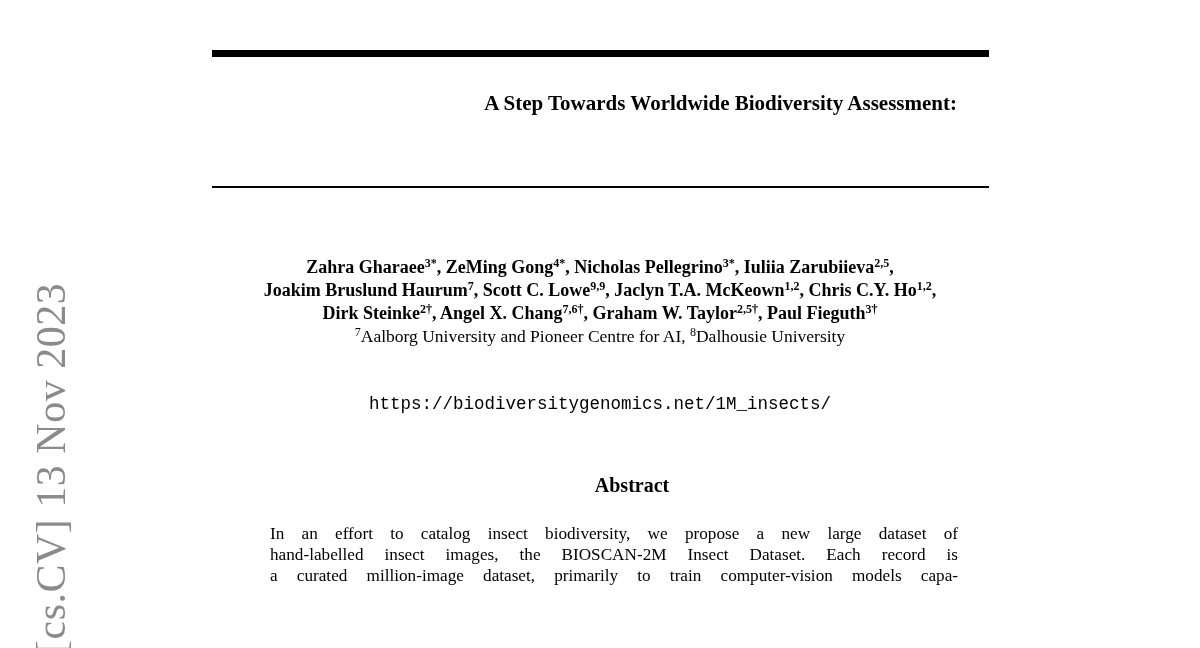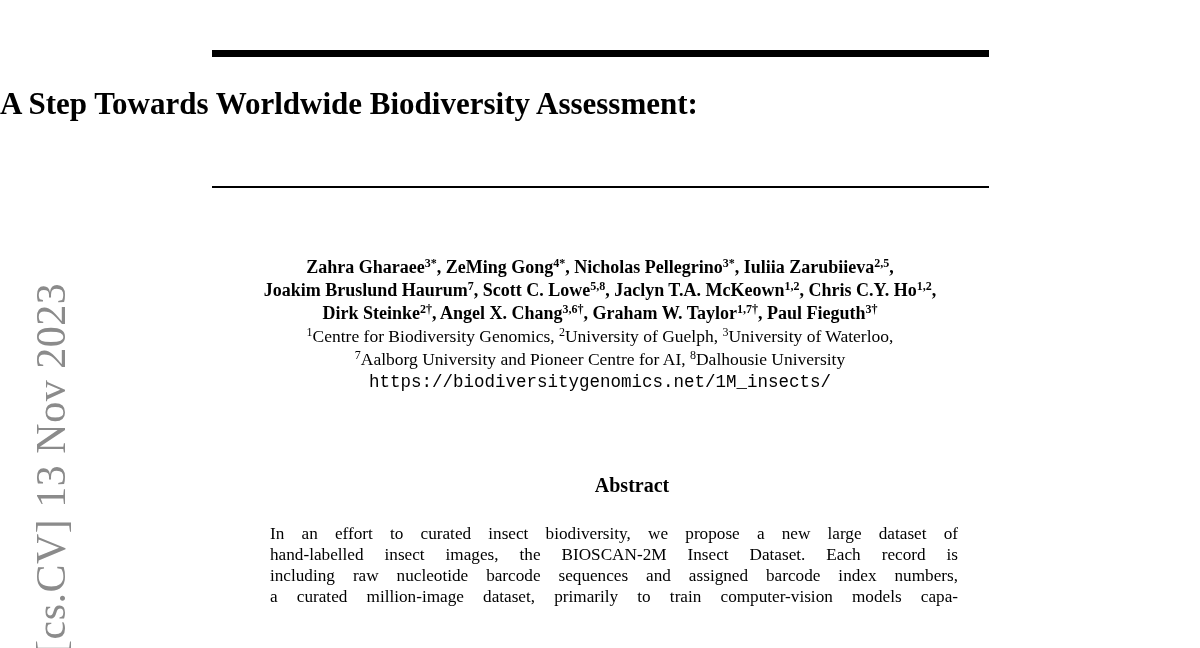--- a/index.html
+++ b/index.html
@@ -24,43 +24,44 @@
     line-height: 48px;
     color: #8b8b8b;
     letter-spacing: 0.5px;
   }
   .rule { position: absolute; left: 212px; width: 777px; background: #000000; }
   .rule-thick { top: 50px; height: 7px; }
   .rule-thin  { top: 186px; height: 2px; }
   .title {
     position: absolute;
     left: 0; top: 84px; width: 957px;
-    text-align: left;
+    text-align: right;
     font-weight: bold;
-    font-size: 31px;
+    font-size: 21px;
     line-height: 39px;
   }
   .headblock {
     position: absolute;
     left: 0; top: 256px; width: 1200px;
     text-align: center;
     line-height: 23px;
   }
   .authline { font-weight: bold; font-size: 18px; height: 23px; }
   .affline  { font-weight: normal; font-size: 17.5px; height: 23px; }
   .authline sup, .affline sup {
     font-size: 12px;
     line-height: 0;
     vertical-align: 6px;
   }
   .urlline {
     font-family: "Liberation Mono", monospace;
     font-size: 17.5px;
     height: 23px;
     letter-spacing: 0px;
+    margin-top: 45px;
   }
   .abshead {
     position: absolute;
     left: 0; top: 474px; width: 1200px;
     text-align: center;
     font-weight: bold;
     font-size: 20px;
     margin-left: 32px;
   }
   .absbody {
@@ -86,29 +87,27 @@
   <div class="rule rule-thick"></div>
 
   <div class="title">
     <div>A Step Towards Worldwide Biodiversity Assessment:</div>
   </div>
 
   <div class="rule rule-thin"></div>
 
   <div class="headblock">
     <div class="authline">Zahra Gharaee<sup>3*</sup>, ZeMing Gong<sup>4*</sup>, Nicholas Pellegrino<sup>3*</sup>, Iuliia Zarubiieva<sup>2,5</sup>,</div>
-    <div class="authline">Joakim Bruslund Haurum<sup>7</sup>, Scott C. Lowe<sup>5,8</sup>, Jaclyn T.A. McKeown<sup>1,2</sup>, Chris C.Y. Ho<sup>1,2</sup>,</div>
-    <div class="authline">Dirk Steinke<sup>2†</sup>, Angel X. Chang<sup>3,6†</sup>, Graham W. Taylor<sup>1,7†</sup>, Paul Fieguth<sup>3†</sup></div>
-    <div class="affline"><sup>1</sup>Centre for Biodiversity Genomics, <sup>2</sup>University of Guelph, <sup>3</sup>University of Waterloo,</div>
+    <div class="authline">Joakim Bruslund Haurum<sup>7</sup>, Scott C. Lowe<sup>9,9</sup>, Jaclyn T.A. McKeown<sup>1,2</sup>, Chris C.Y. Ho<sup>1,2</sup>,</div>
+    <div class="authline">Dirk Steinke<sup>2†</sup>, Angel X. Chang<sup>7,6†</sup>, Graham W. Taylor<sup>2,5†</sup>, Paul Fieguth<sup>3†</sup></div>
     <div class="affline"><sup>7</sup>Aalborg University and Pioneer Centre for AI, <sup>8</sup>Dalhousie University</div>
     <div class="urlline">https://biodiversitygenomics.net/1M_insects/</div>
   </div>
 
   <div class="abshead">Abstract</div>
 
   <div class="absbody">
-    <div class="absline">In an effort to curated insect biodiversity, we propose a new large dataset of</div>
+    <div class="absline">In an effort to catalog insect biodiversity, we propose a new large dataset of</div>
     <div class="absline">hand-labelled insect images, the BIOSCAN-2M Insect Dataset. Each record is</div>
-    <div class="absline">including raw nucleotide barcode sequences and assigned barcode index numbers,</div>
     <div class="absline">a curated million-image dataset, primarily to train computer-vision models capa-</div>
   </div>
 
 </div>
 
 </body></html>

